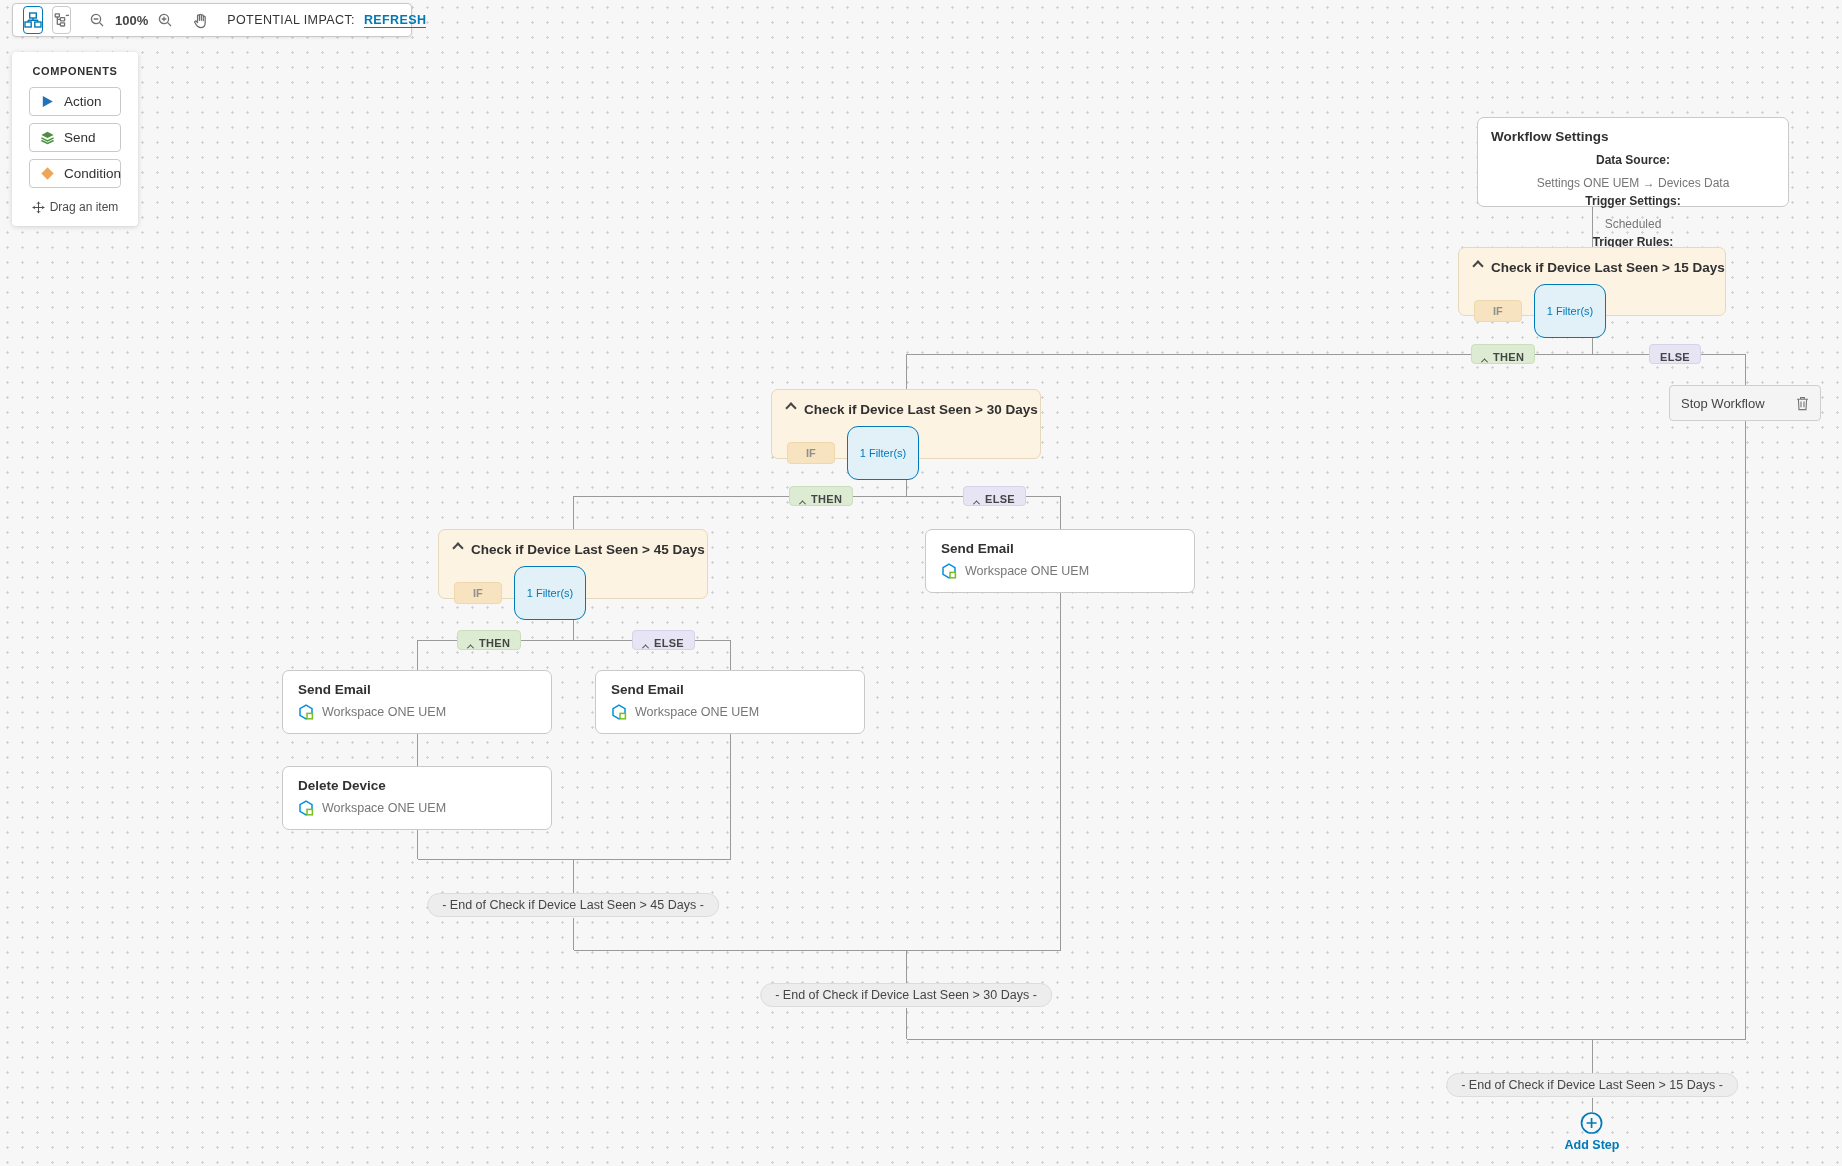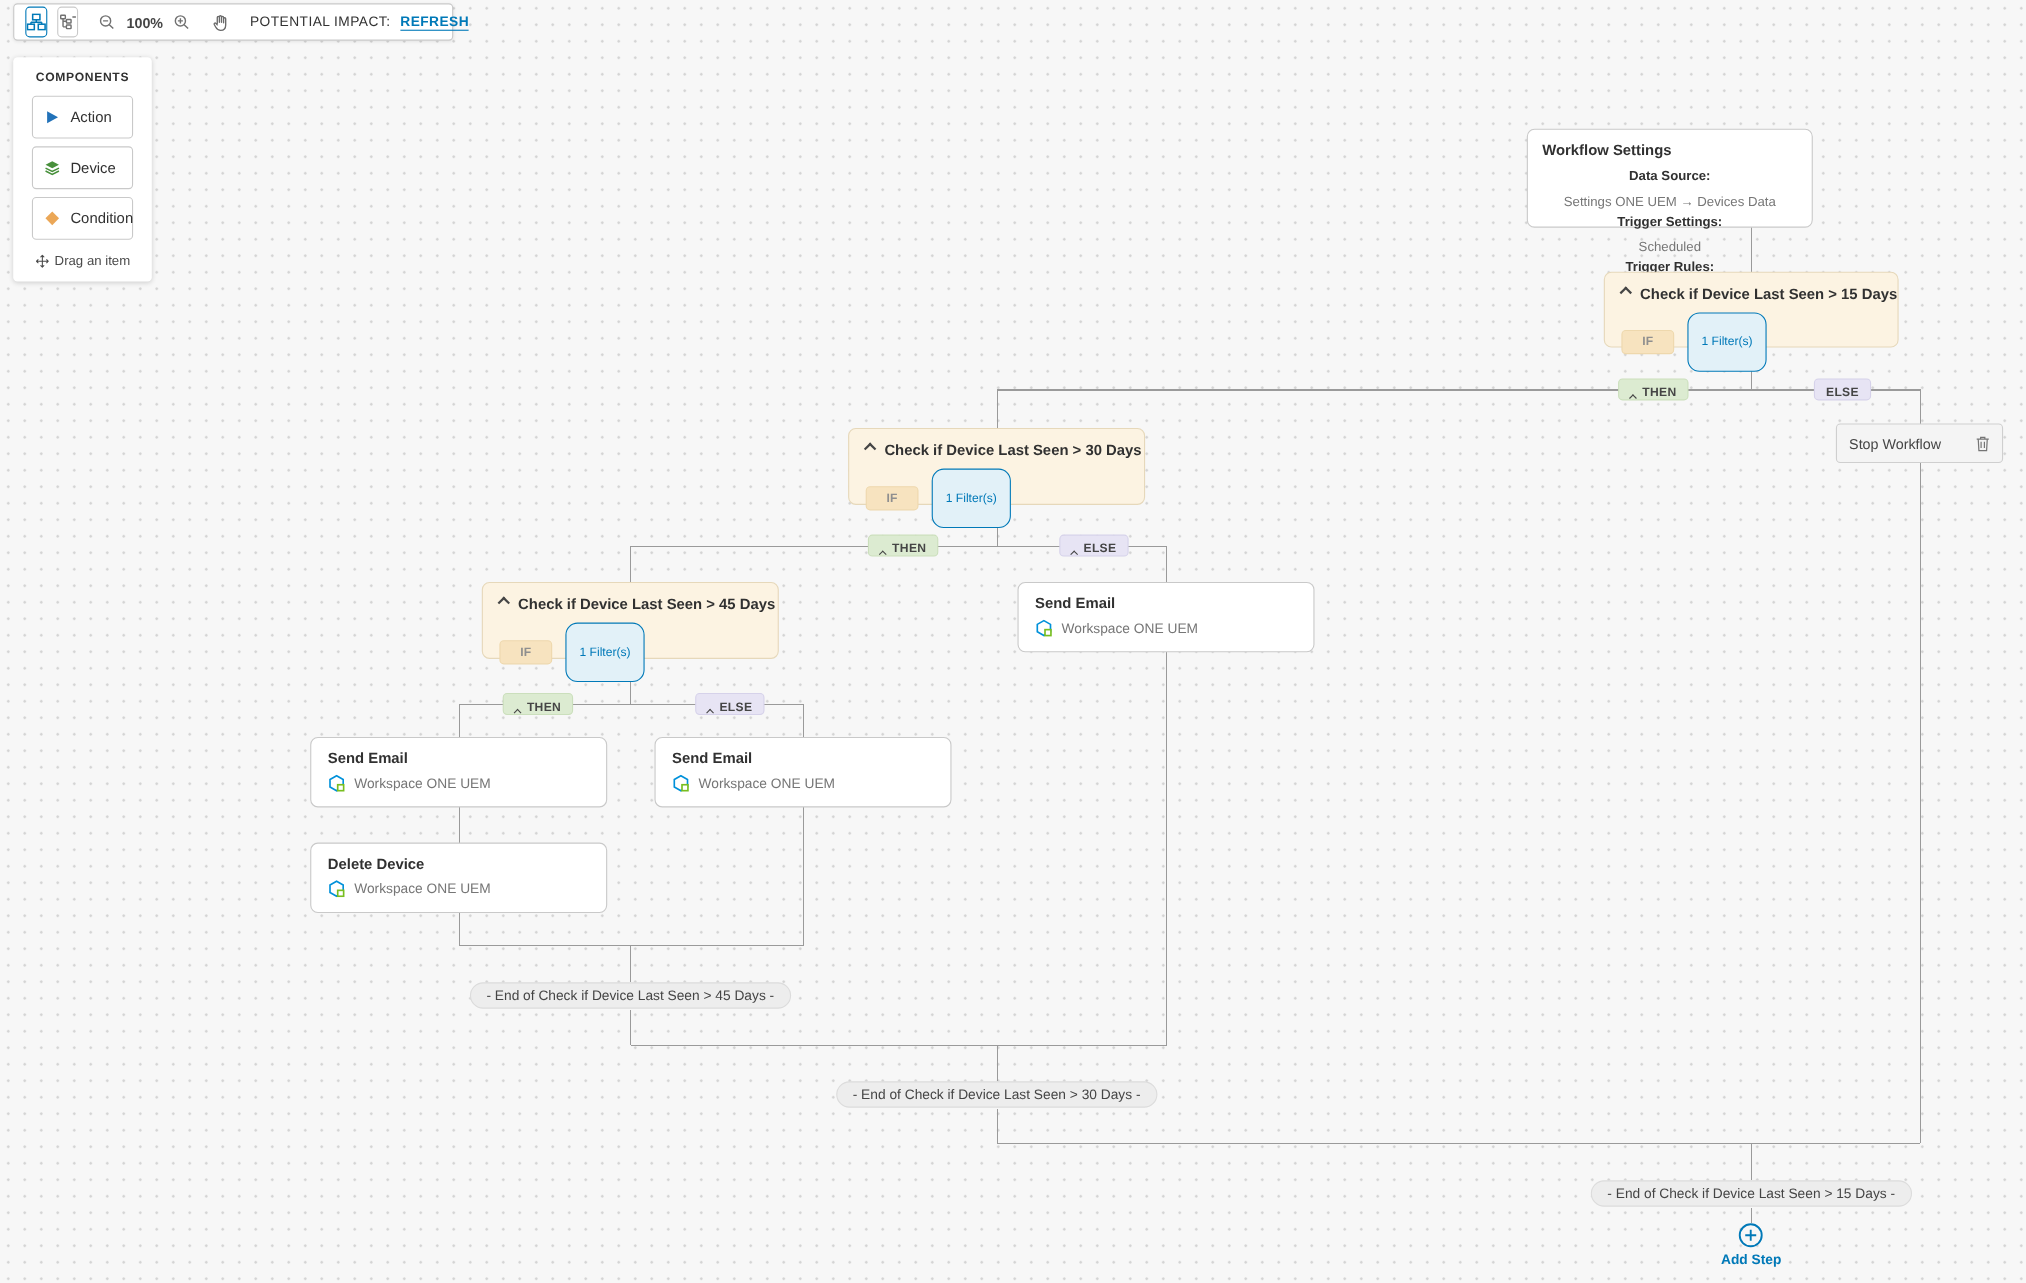--- a/index.html
+++ b/index.html
@@ -30,29 +30,29 @@
   .refresh-link{font-size:12.5px;font-weight:bold;color:#0079b8;letter-spacing:.4px;
     border-bottom:1px solid #0079b8;cursor:pointer;white-space:nowrap;}
   .icon-btn{display:flex;align-items:center;justify-content:center;cursor:pointer;}
 
   
   .components{
     left:12px;top:52px;width:126px;z-index:5;background:#fff;border-radius:4px;
     box-shadow:0 1px 5px rgba(0,0,0,.16);padding:13px 0 12px;text-align:center;
   }
   .components-title{font-size:11px;font-weight:bold;letter-spacing:.6px;color:#313131;margin-bottom:10px;}
-  .comp-item{width:92px;height:39px;margin:7px auto 0;border:1px solid #c9c9c9;border-radius:4px;
+  .comp-item{width:92px;height:29px;margin:7px auto 0;border:1px solid #c9c9c9;border-radius:4px;
     display:flex;align-items:center;gap:9px;padding-left:10px;box-sizing:border-box;
     background:#fff;cursor:grab;}
   .comp-item span.lbl{font-size:13.5px;color:#313131;}
   .drag-hint{margin-top:12px;font-size:12px;color:#4a4a4a;display:flex;align-items:center;justify-content:center;gap:5px;}
 
   
   .card{background:#fff;border:1px solid #c9c9c9;border-radius:7px;box-sizing:border-box;z-index:3;}
-  .settings-card{left:1388px;top:117px;width:260px;height:90px;padding:11px 13px;cursor:pointer;}
+  .settings-card{left:1477px;top:117px;width:312px;height:90px;padding:11px 13px;cursor:pointer;}
   .settings-title{font-size:13.5px;font-weight:bold;margin-bottom:7px;}
   .settings-row{font-size:12px;line-height:1.55;white-space:nowrap;display:flex;align-items:center;gap:4px;flex-direction:column;}
   .settings-row b{color:#313131;}
   .settings-row .val{color:#767676;}
 
   .cond-card{background:#fcf3e2;border:1px solid #e6d8ba;border-radius:7px;box-sizing:border-box;
     padding:12px 15px;z-index:3;position:absolute;cursor:pointer;}
   .node-title-row{display:flex;align-items:flex-start;gap:9px;}
   .node-title{font-size:13.5px;font-weight:bold;color:#313131;white-space:nowrap;}
   .cond-badges{display:flex;align-items:center;gap:12px;margin-top:9px;}
@@ -185,21 +185,21 @@
     <span class="lbl">Action</span>
   </div>
   <div class="comp-item">
     <span>
       <svg width="15" height="15" viewBox="0 0 16 16" fill="none">
         <path d="M1.5 5.2 L8 1.8 L14.5 5.2 L8 8.6 Z" fill="#48903c"></path>
         <path d="M1.5 8.4 L8 11.6 L14.5 8.4" stroke="#48903c" stroke-width="1.5"></path>
         <path d="M1.5 11.2 L8 14.4 L14.5 11.2" stroke="#48903c" stroke-width="1.5"></path>
       </svg>
     </span>
-    <span class="lbl">Device</span>
+    <span class="lbl">Send</span>
   </div>
   <div class="comp-item">
     <span>
       <svg width="15" height="15" viewBox="0 0 16 16">
           <path d="M8 1.4 L14.6 8 L8 14.6 L1.4 8 Z" fill="#eba757"></path>
         </svg>
     </span>
     <span class="lbl">Condition</span>
   </div>
   <div class="drag-hint">

